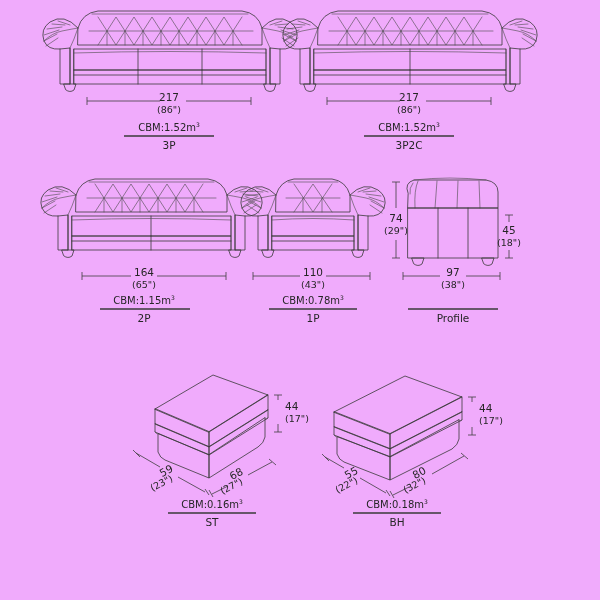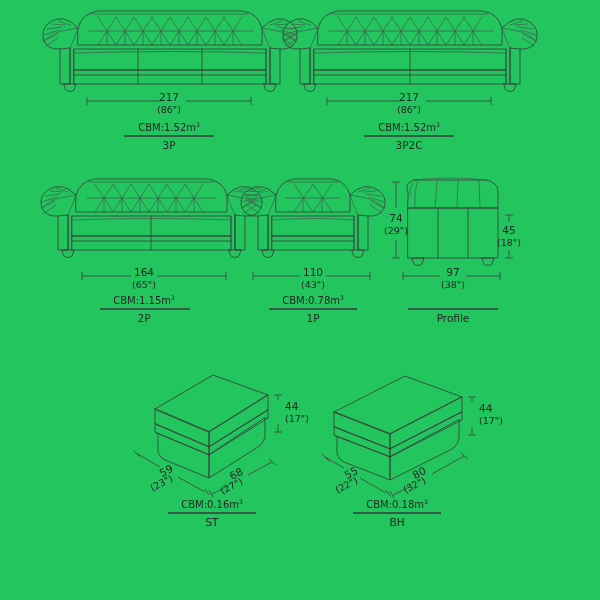--- a/index.html
+++ b/index.html
@@ -4,21 +4,21 @@
 <style>
   html, body {
     margin: 0;
     padding: 0;
     background: #ffffff;
   }
   #sheet {
     position: relative;
     width: 600px;
     height: 600px;
-    background: #22c55e;
+    background: #f0abfc;
     font-family: "DejaVu Sans", "Liberation Sans", sans-serif;
     overflow: hidden;
   }
   #sheet svg {
     display: block;
   }
   .ln {
     fill: none;
     stroke: #3a3a3a;
     stroke-width: 0.8;

